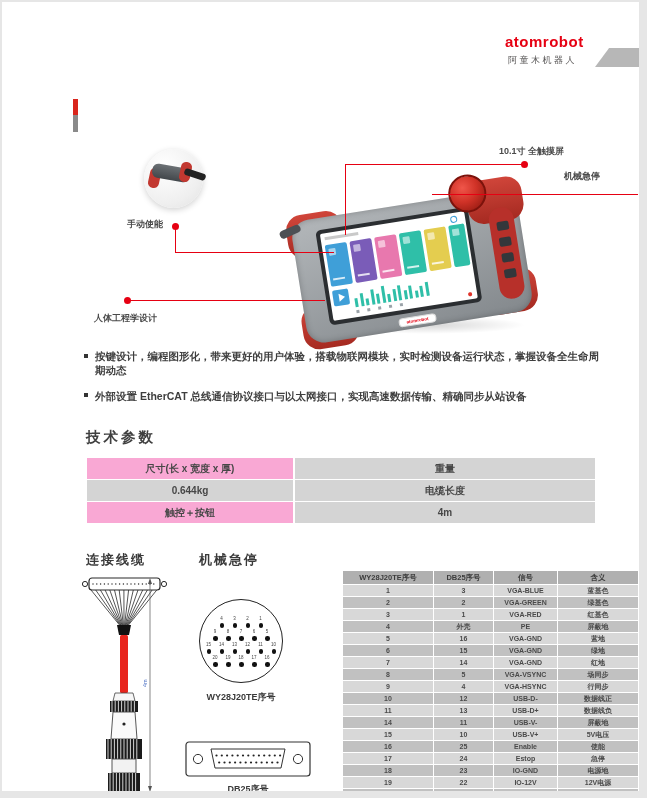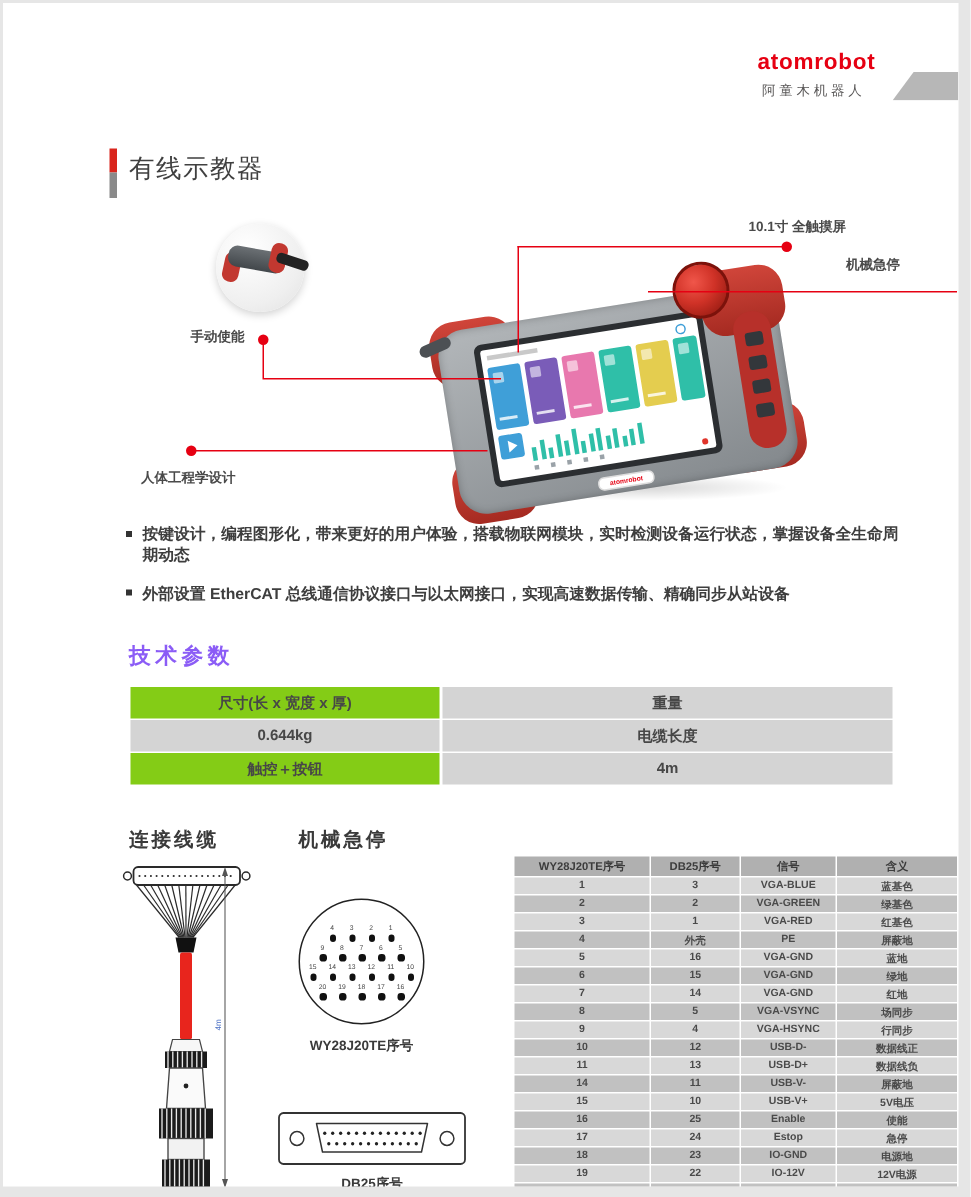--- a/index.html
+++ b/index.html
@@ -64,24 +64,24 @@
   .s-icons { position:absolute; left:24px; top:81px; display:flex; gap:8px; }
   .s-icons i { display:block; width:3px; height:3px; background:#9aa2a8; }
   .s-reddot { position:absolute; left:137px; top:81px; width:3.5px; height:3.5px; border-radius:50%; background:#e0342b; }
 
   
   .bullets { position:absolute; left:82px; top:347px; width:520px; list-style:none; }
   .bullets li { display:flex; align-items:flex-start; margin-bottom:11.5px; font-size:10.5px; font-weight:600; color:#3e3e3e; line-height:1.35; }
   .bsq { flex:0 0 4px; width:4px; height:4px; background:#333; margin:4.5px 7px 0 0; }
 
   
-  .spec-title { position:absolute; left:84px; top:426px; font-size:14.5px; font-weight:700; letter-spacing:3px; color:#8b5cf6; }
+  .spec-title { position:absolute; left:84px; top:426px; font-size:14.5px; font-weight:700; letter-spacing:3px; color:#404040; }
   .spec-table { position:absolute; left:85px; top:456px; width:508px; display:grid; grid-template-columns:206px 1fr; gap:1px 2px; }
   .spec-cell { height:21px; display:flex; align-items:center; justify-content:center; font-size:10px; font-weight:600; color:#474747; }
-  .spec-cell.dark { background:#84cc16; } .spec-cell.light { background:#d4d4d4; }
+  .spec-cell.dark { background:#f9a8d4; } .spec-cell.light { background:#d4d4d4; }
 
   
   .sec-title { position:absolute; font-size:13px; font-weight:700; letter-spacing:2px; color:#3a3a3a; }
   .cable-svg { position:absolute; left:62px; top:571px; }
   .conn-circle { position:absolute; left:197px; top:597px; width:84px; height:84px; border:1.5px solid #222; border-radius:50%; background:#fff; }
   .pin-dot { position:absolute; width:4.5px; height:4.5px; border-radius:50%; background:#111; }
   .pin-num { position:absolute; width:10px; text-align:center; font-size:4.5px; color:#444; }
   .diagram-caption { position:absolute; font-size:9px; font-weight:600; color:#3a3a3a; text-align:center; }
   .db25-svg { position:absolute; left:183px; top:739px; }
 
@@ -97,21 +97,20 @@
 <div class="page">
 
   <div class="logo">atomrobot</div>
   <div class="logo-sub">阿童木机器人</div>
   <div class="corner-flag"></div>
 
   <span class="accent-bar">
       <span class="r"></span>
       <span class="g"></span>
     </span>
-  <h1 class="page-title">有线示教器</h1>
 
   <div class="dev-shadow"></div>
 
   <div class="inset">
     <div class="grip l"></div>
     <div class="bar"></div>
     <div class="grip rr"></div>
     <div class="stylus"></div>
   </div>
 

